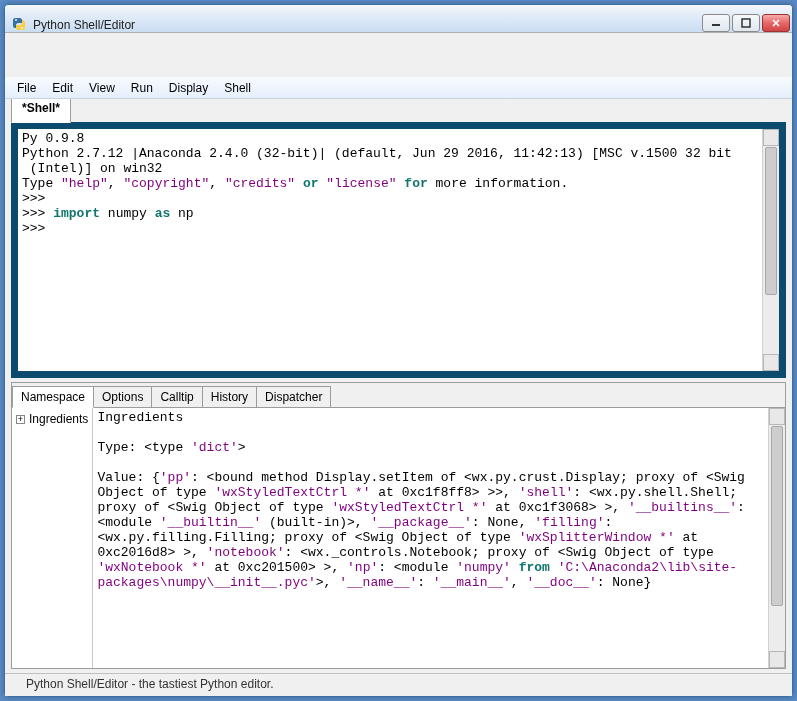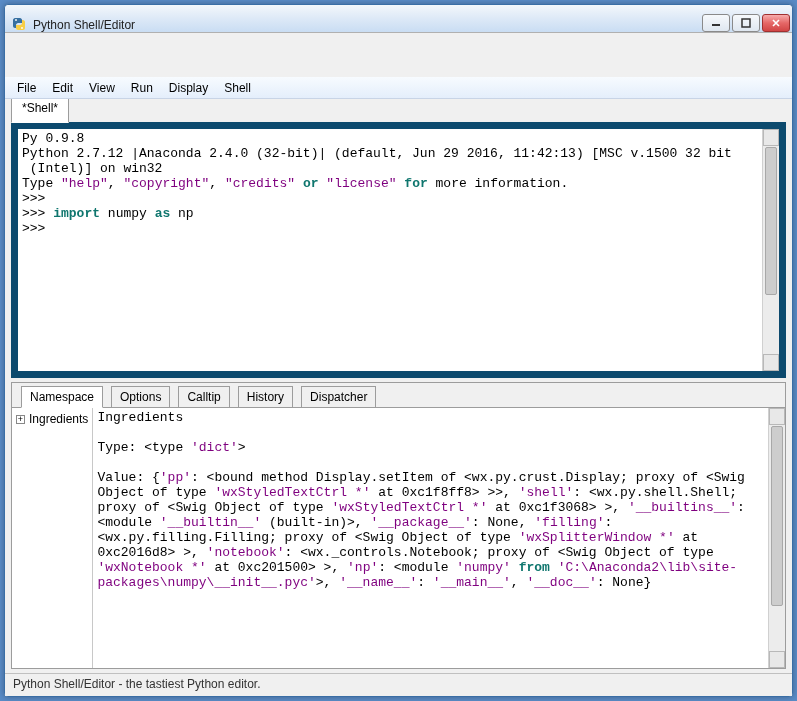--- a/index.html
+++ b/index.html
@@ -59,21 +59,21 @@
   display:flex; flex-direction:column;
   overflow:hidden;
 }
 .doc-tabs { height:22px; display:flex; align-items:flex-end; margin-bottom:-1px; }
 .doc-tab {
   background:#fff;
   border:1px solid #9c9c9c;
   border-bottom:1px solid #fff;
   padding:7px 10px;
   font-size:12px;
-  position:relative; z-index:2;
+  position:relative; z-index:2;font-weight:bold;
 }
 .shell-pane {
   border:7px solid #0c4a6e;
   background:#fff;
   height: 256px;
   position:relative;
   display:flex;
 }
 .code-area {
   flex:1;
@@ -106,21 +106,21 @@
   display:flex;
   background:#f0f0f0;
   padding-top:2px;
 }
 .ltab {
   border:1px solid #9c9c9c;
   padding:3px 8px;
   font-size:12px;
   margin-right:-1px;
   background:#f0f0f0;
-  position:relative; top:1px;margin-left:9px;
+  position:relative; top:1px;
 }
 .ltab.active { background:#fff; border-bottom:1px solid #fff; z-index:2; }
 .lower-body {
   flex:1;
   display:flex;
   border-top:1px solid #9c9c9c;
   overflow:hidden;
 }
 .tree {
   width:215px;
@@ -140,21 +140,21 @@
   padding: 2px 4px;
   overflow:hidden;
   white-space: pre-wrap;
   word-break: break-word;
   position:relative;
 }
 .detail-wrap { display:flex; height:100%; }
 .statusbar {
   height:23px;
   border-top:1px solid #c0c0c0;
-  padding:3px 8px;
+  padding:3px 21px;
   font-size:12px;
   color:#333;
   background:#f0f0f0;
 }
 </style>
 </head>
 <body>
 
 <div class="window">
   <div class="titlebar">

